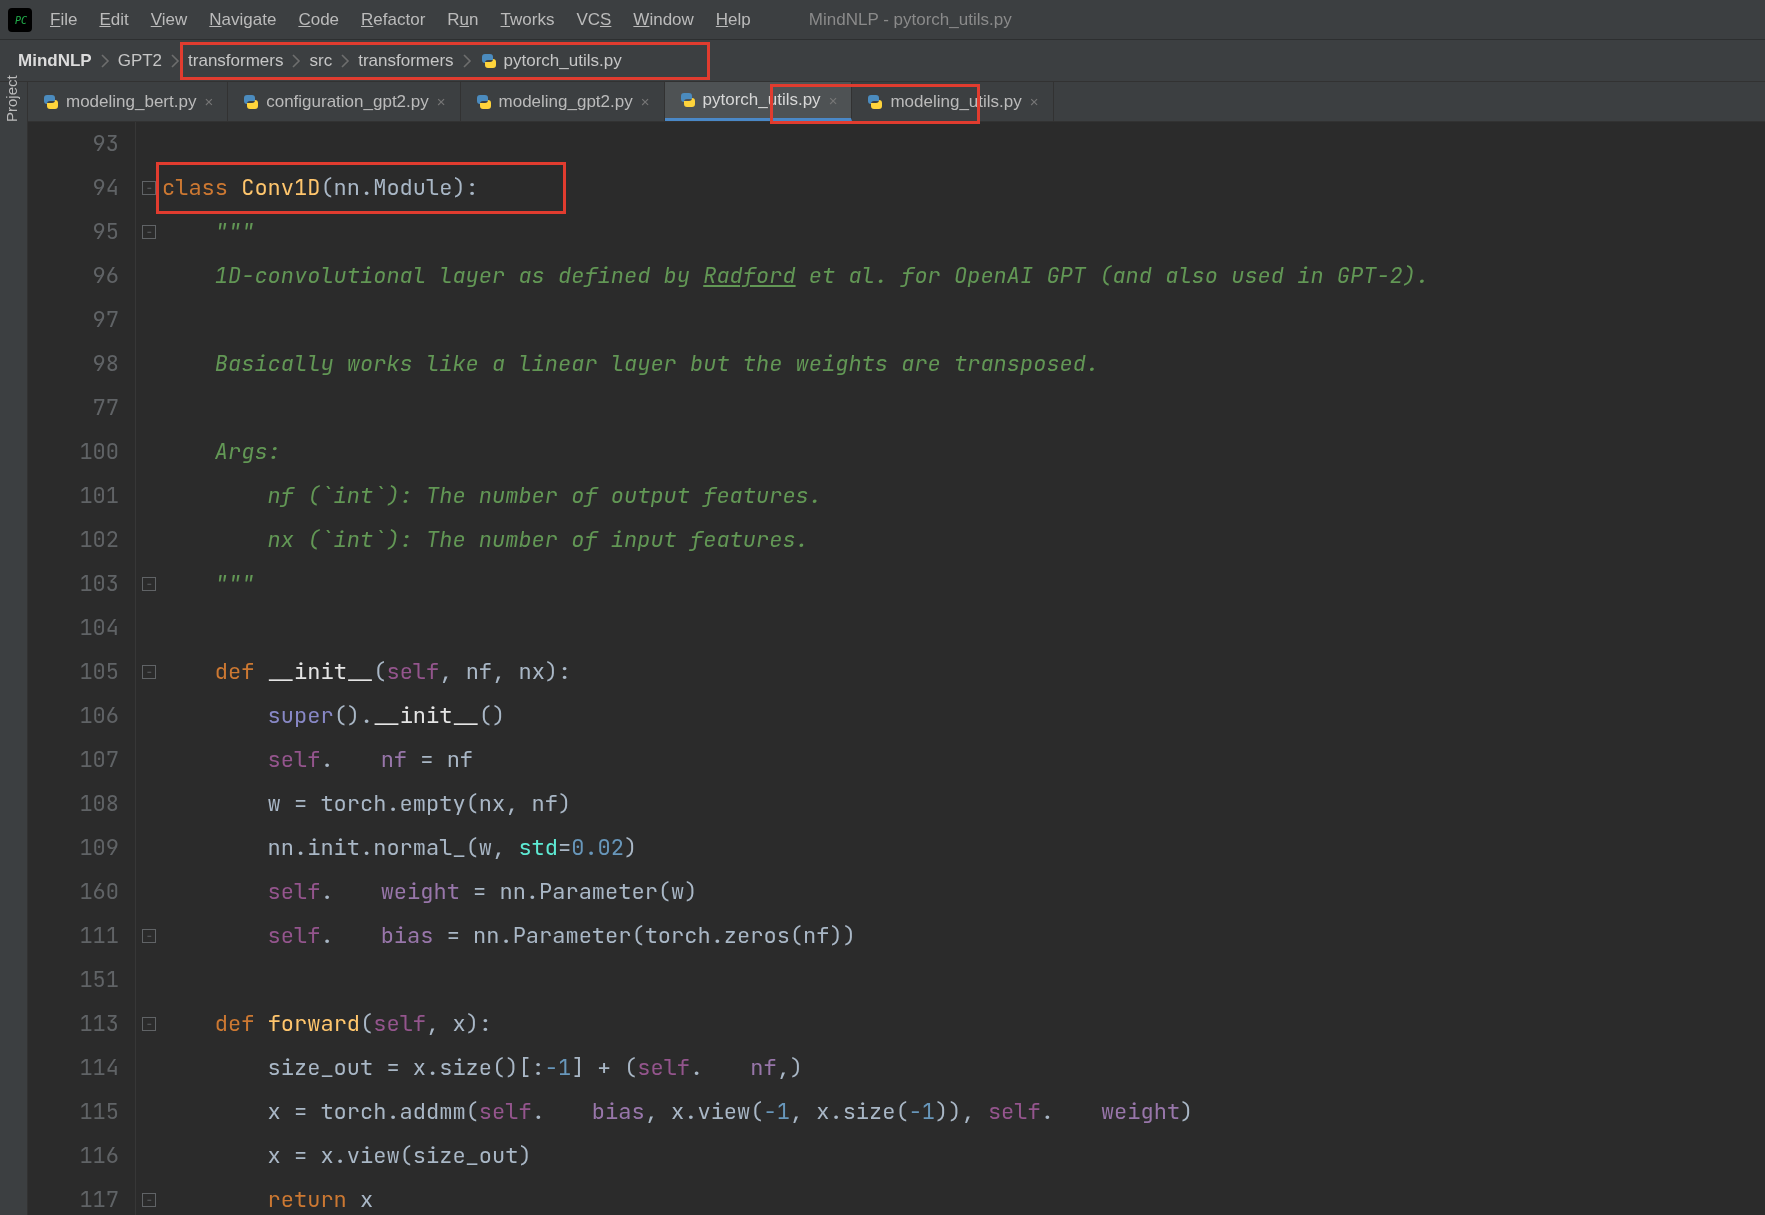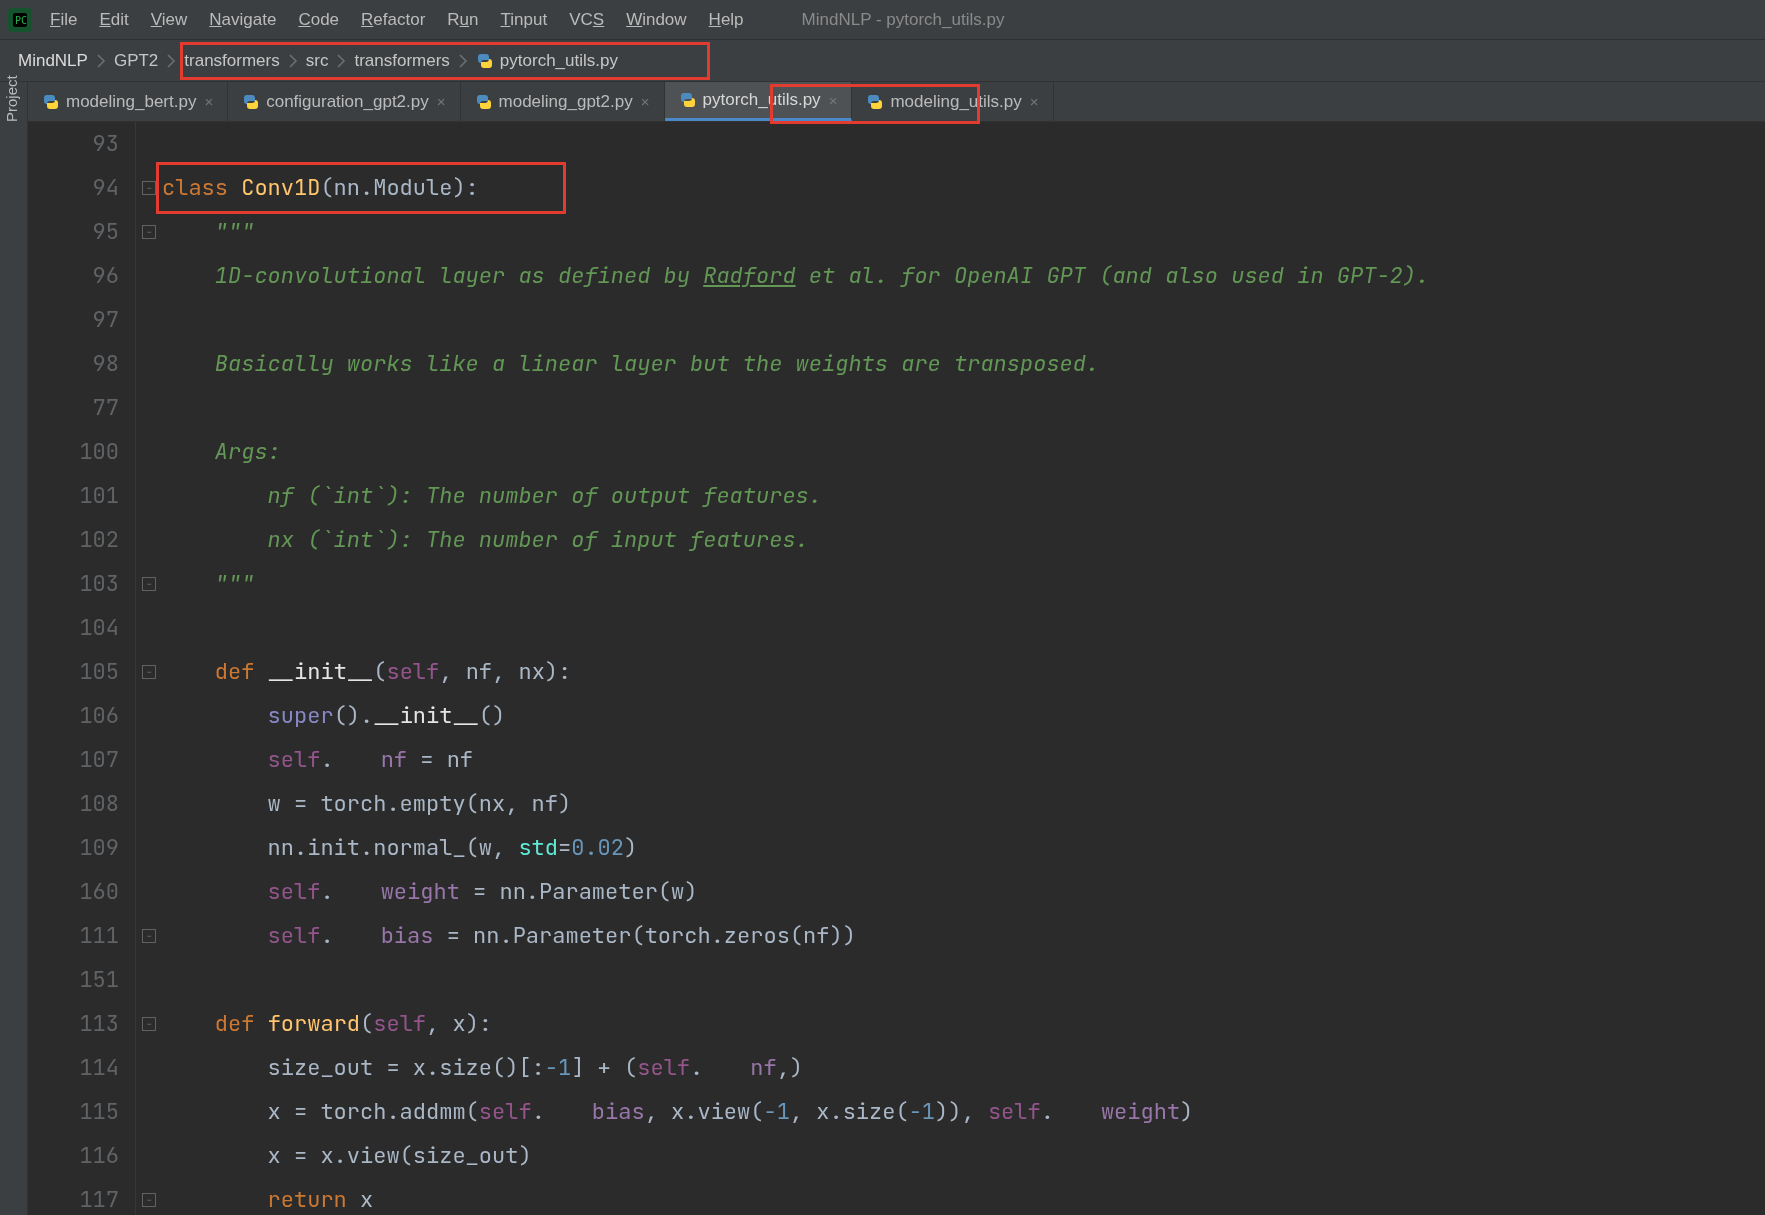--- a/index.html
+++ b/index.html
@@ -16,24 +16,25 @@
   .menubar {
     height: 40px;
     background: #3c3f41;
     display: flex;
     align-items: center;
     padding-left: 8px;
     border-bottom: 1px solid #2d2f30;
   }
   .app-logo {
     width: 24px; height: 24px;
-    background: #14532d;
+    background: #000000;
     border-radius: 4px;
     display: flex; align-items: center; justify-content: center;
     margin-right: 18px;
+    font-style: italic;
   }
   .app-logo svg { width: 16px; height: 16px; }
   .menu-item {
     margin-right: 22px;
     color: #bbbbbb;
     font-size: 17px;
     cursor: default;
   }
   .menu-item u { text-decoration: underline; }
   .window-title {
@@ -51,21 +52,21 @@
     padding-left: 12px;
     border-bottom: 1px solid #323232;
   }
   .crumb {
     display: inline-flex;
     align-items: center;
     color: #c6c6c6;
     font-size: 17px;
     padding: 2px 6px;
   }
-  .crumb.bold { font-weight: 400; color: #dcdcdc; }
+  .crumb.bold { font-weight: 700; color: #dcdcdc; }
   .crumb-sep {
     width: 14px; height: 18px;
     display: inline-flex; align-items: center; justify-content: center;
     color: #6e6e6e;
   }
   .crumb-sep svg { width: 10px; height: 14px; }
   .highlight-annotation-crumb {
     position: absolute;
     left: 180px; top: 42px;
     width: 530px; height: 38px;
@@ -236,21 +237,21 @@
         <text x="3" y="12" font-size="10" fill="#21af4b" font-family="monospace">PC</text>
       </svg>
   </div>
   <span class="menu-item"><u>F</u><span>ile</span></span>
   <span class="menu-item"><u>E</u><span>dit</span></span>
   <span class="menu-item"><u>V</u><span>iew</span></span>
   <span class="menu-item"><u>N</u><span>avigate</span></span>
   <span class="menu-item"><u>C</u><span>ode</span></span>
   <span class="menu-item"><u>R</u><span>efactor</span></span>
   <span class="menu-item">R<u>u</u><span>n</span></span>
-  <span class="menu-item"><u>T</u><span>input</span></span>
+  <span class="menu-item"><u>T</u><span>works</span></span>
   <span class="menu-item">VC<u>S</u></span>
   <span class="menu-item"><u>W</u><span>indow</span></span>
   <span class="menu-item"><u>H</u><span>elp</span></span>
   <span class="window-title">MindNLP - pytorch_utils.py</span>
 </div>
 
 <div class="navbar">
   <span class="crumb bold">MindNLP</span>
   <span class="crumb-sep">
       <svg viewBox="0 0 10 14">

